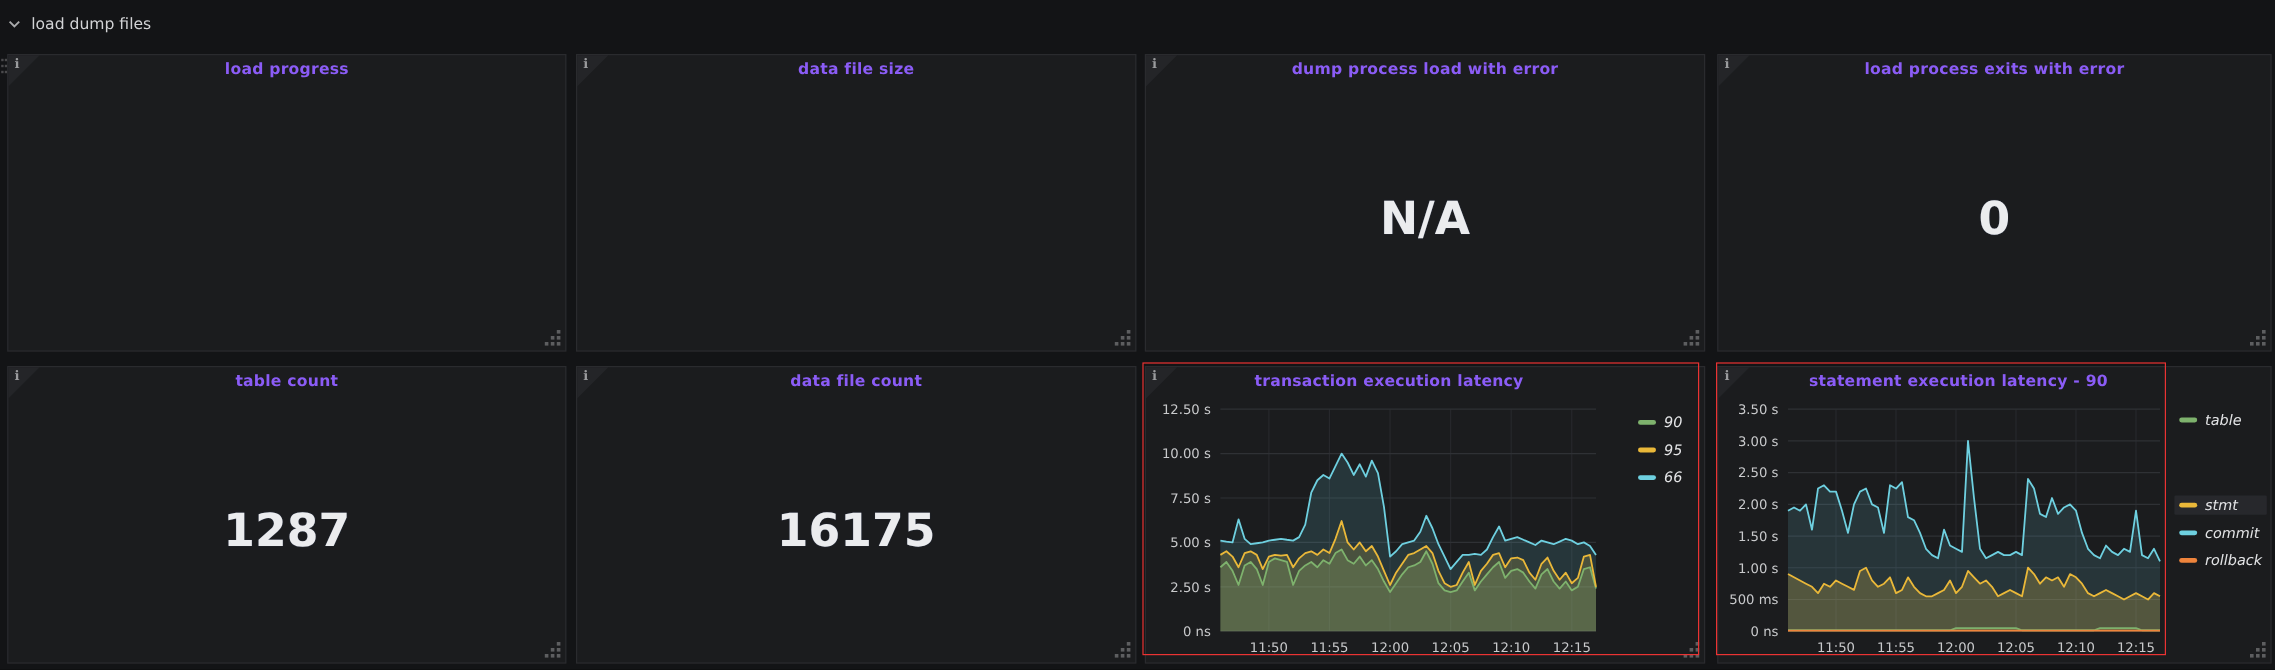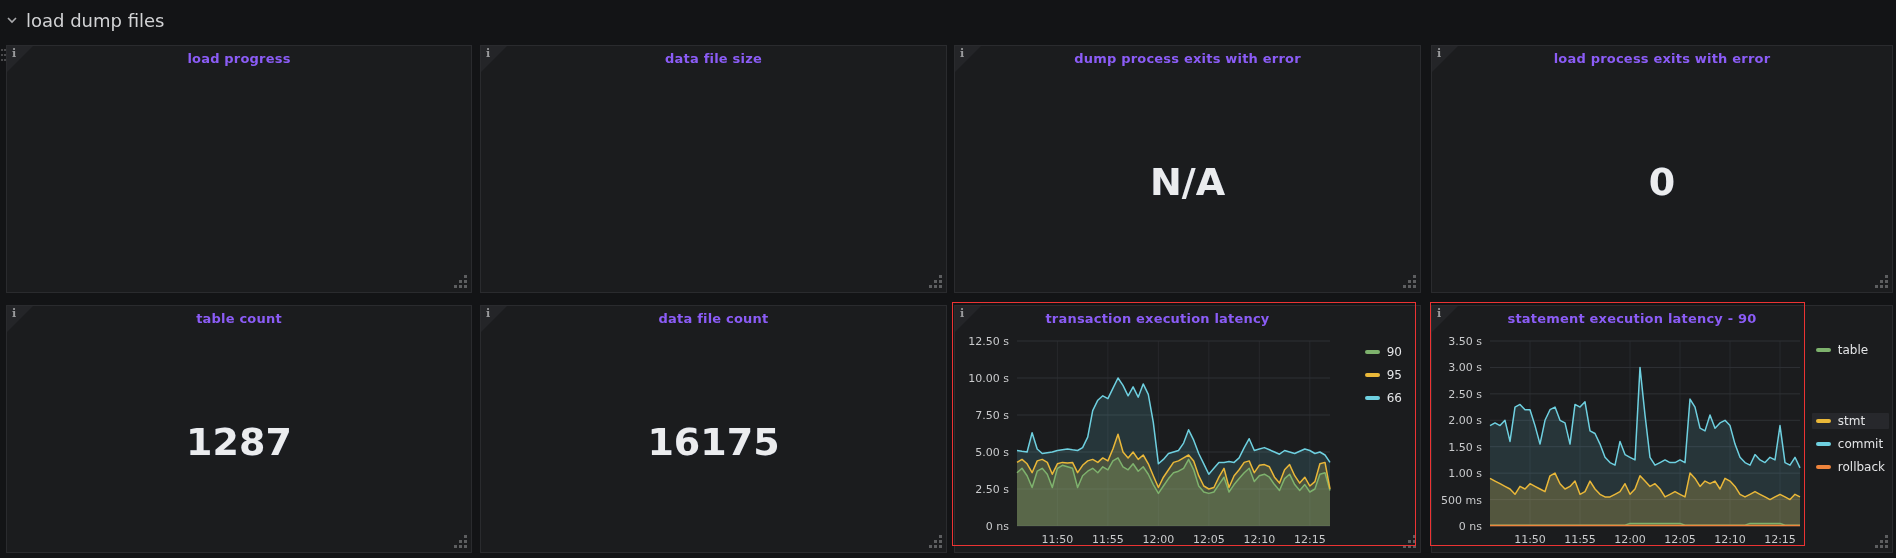--- a/index.html
+++ b/index.html
@@ -1,21 +1,21 @@
 <!DOCTYPE html>
 <html><head>
 <meta charset="utf-8">
 <style>
   html,body{margin:0;padding:0;background:#0f1012;}
   .page{position:relative;width:1896px;height:558px;background:#131416;overflow:hidden;
         font-family:"DejaVu Sans","Liberation Sans",sans-serif;}
 
   
   .row-header{position:absolute;left:6px;top:8px;height:24px;display:flex;align-items:center;
-              gap:8px;color:#d2d3d5;font-size:18px;cursor:pointer;}
+              gap:8px;color:#d2d3d5;font-size:13px;cursor:pointer;}
   .row-header .chev{width:12px;height:12px;}
 
   
   .left-grip{position:absolute;left:1px;top:49px;width:2px;height:2px;background:#4a4a4c;
              box-shadow:3px 0 #4a4a4c,0 5px #4a4a4c,3px 5px #4a4a4c,0 10px #4a4a4c,3px 10px #4a4a4c;}
 
   
   .panel{position:absolute;background:#1b1c1e;border:1px solid #2a2b2e;box-sizing:border-box;}
   .r1{top:45px;height:248px;} .r2{top:305px;height:248px;}
   .c1{left:6px;width:466px;} .c2{left:480px;width:467px;}
@@ -39,21 +39,21 @@
   
   .stat-value{position:absolute;left:0;right:0;top:26px;bottom:0;display:flex;align-items:center;
               justify-content:center;color:#ebecee;font-size:38px;font-weight:700;
               text-shadow:0 0 1px rgba(120,160,255,.25);}
 
   
   .alert-border{position:absolute;border:1px solid #eb3333;pointer-events:none;z-index:6;}
   .graph.c3 .alert-border{top:-4px;left:-3px;right:4px;bottom:6px;}
   .graph.c4 .alert-border{top:-4px;left:-2px;right:87px;bottom:6px;}
   .plot{position:absolute;inset:0;z-index:2;}
-  .legend{position:absolute;z-index:3;display:flex;flex-direction:column;gap:7px;}
+  .legend{position:absolute;z-index:3;display:flex;flex-direction:column;gap:7px;font-style:italic;}
   .legend-inside{top:38px;right:14px;}
   .legend-outside{top:36px;right:3px;}
   .legend-item{display:flex;align-items:center;gap:7px;color:#e3e4e6;font-size:12px;
                cursor:pointer;padding:1px 4px;border-radius:1px;}
   .legend-item .dash{width:15px;height:4px;border-radius:2px;flex:0 0 auto;}
   .legend-item.hl{background:#27282c;margin-top:48px;}
 
   svg text{font-family:"DejaVu Sans","Liberation Sans",sans-serif;font-size:11px;fill:#c9cacc;}
 </style>
 </head>
@@ -83,21 +83,21 @@
         <span>i</span>
       </div>
     <div class="panel-title">data file size</div>
     <div class="resize-dots"></div>
   </div>
 
   <div class="panel r1 c3">
     <div class="info-corner">
         <span>i</span>
       </div>
-    <div class="panel-title">dump process exits with error</div>
+    <div class="panel-title">dump process load with error</div>
     <div class="stat-value">N/A</div>
     <div class="resize-dots"></div>
   </div>
 
   <div class="panel r1 c4">
     <div class="info-corner">
         <span>i</span>
       </div>
     <div class="panel-title">load process exits with error</div>
     <div class="stat-value">0</div>

